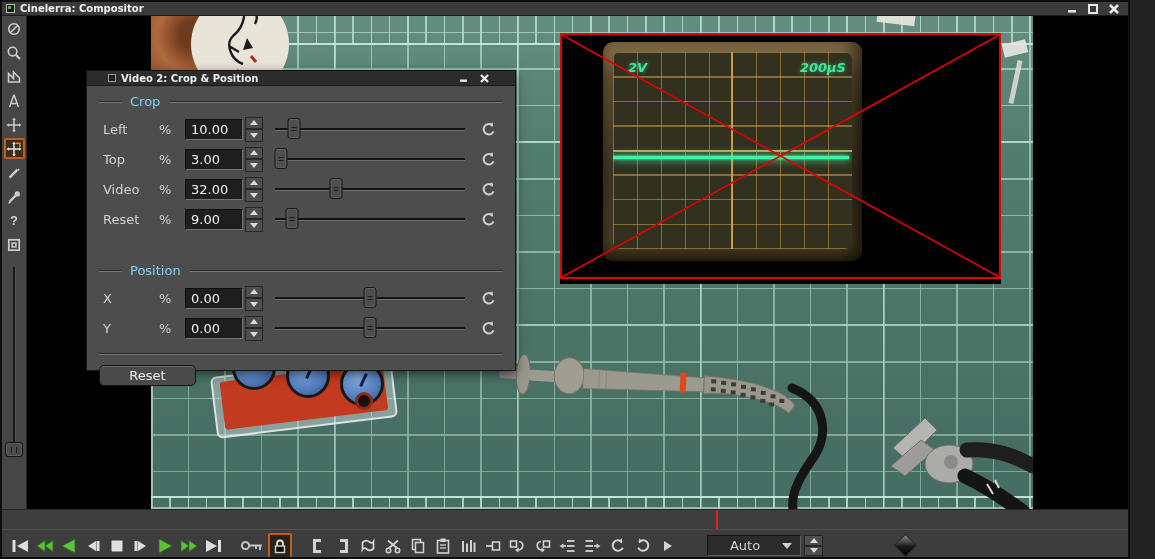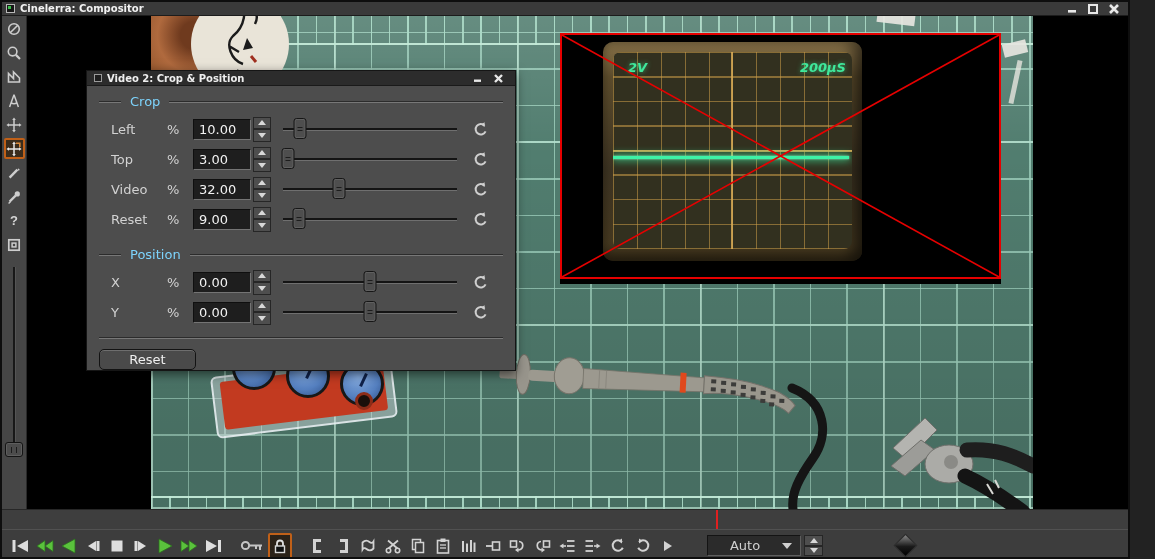--- a/index.html
+++ b/index.html
@@ -91,29 +91,29 @@
   .spinbox{width:19px;height:21px;margin-left:3px;display:flex;flex-direction:column;}
   .spinbox .sb,{}
   .sb{flex:1;background:#4e4e4e;border:1px solid #262626;display:flex;align-items:center;justify-content:center;padding:0;}
   .tu{width:0;height:0;border-left:4px solid transparent;border-right:4px solid transparent;border-bottom:5px solid #d8d8d8;}
   .td{width:0;height:0;border-left:4px solid transparent;border-right:4px solid transparent;border-top:5px solid #d8d8d8;}
   .diamond{width:17px;height:17px;margin-left:74px;transform:rotate(45deg);
       background:linear-gradient(135deg,#8a8a8a,#1a1a1a 55%,#000);border:1px solid #2e2e2e;}
   
   .dialog{position:absolute;left:84px;top:68px;width:430px;height:301px;background:#4d4d4d;border:1px solid #151515;
       box-shadow:0 3px 10px rgba(0,0,0,.55);z-index:30;}
-  .dlg-title{height:15px;background:#2c2c2c;display:flex;align-items:center;padding:0 7px;border-bottom:1px solid #1a1a1a;}
+  .dlg-title{height:15px;background:#2c2c2c;display:flex;align-items:center;padding:0 21px;border-bottom:1px solid #1a1a1a;}
   .dlg-icon{width:8px;height:8px;border:1px solid #9a9a9a;background:#1d1d1d;margin-right:5px;}
   .dlg-title .ttext{flex:1;color:#efefef;font-size:10px;font-weight:bold;line-height:13px;}
   .dlg-ctl{display:flex;gap:8px;margin-right:2px;}
   .sect{display:flex;align-items:center;height:25px;padding:0 12px;color:#7dd3fc;font-size:13px;margin-top:3px;}
   .sline{height:2px;background:#2c2c2c;border-bottom:1px solid #787878;}
   .sect .l1{width:22px;margin-right:9px;}
   .sect .l2{flex:1;margin-left:9px;}
-  .drow{display:flex;align-items:center;height:30px;padding:0 24px;}
+  .drow{display:flex;align-items:center;height:30px;padding:0 16px;}
   .rlabel{width:56px;color:#d2d2d2;font-size:13px;}
   .runit{width:26px;color:#d2d2d2;font-size:13px;}
   .num{width:58px;height:21px;background:#1e1e1e;border:1px solid;border-color:#0f0f0f #747474 #747474 #0f0f0f;
       color:#f2f2f2;font-family:"DejaVu Sans",sans-serif;font-size:13px;padding:0 5px;}
   .spin2{width:18px;height:25px;display:flex;flex-direction:column;margin-left:2px;}
   .hslider{position:relative;flex:1;height:22px;margin:0 12px 0 12px;}
   .hslider .track{position:absolute;left:0;right:0;top:10px;height:2px;background:#141414;box-shadow:0 1px 0 #6f6f6f;}
   .hslider .handle{position:absolute;top:0;width:13px;height:21px;background:#4e4e4e;border:1px solid #161616;
       border-radius:3px;transform:translateX(-50%);box-shadow:inset 0 0 0 1px #606060;}
   .hslider .handle::after{content:"";position:absolute;left:3px;right:3px;top:8px;height:1px;background:#1d1d1d;box-shadow:0 3px 0 #1d1d1d;}
@@ -621,21 +621,21 @@
         <div class="handle" style="left: 9%;"></div>
       </div>
       <button class="rsbtn">
           <svg width="17" height="17">
             <path d="M12.6,4.6 A5.2,5.2 0 1 0 13.6,10.4" fill="none" stroke="#cfcfcf" stroke-width="2"></path>
             <path d="M12.6,1.2 L12.6,6 L9,3.6 Z" fill="#cfcfcf"></path>
           </svg>
         </button>
     </div>
 
-    <div class="sect" style="margin-top:8px;padding-left:12px;">
+    <div class="sect" style="margin-top:24px;padding-left:12px;">
       <span class="sline l1"></span>
       <span>Position</span>
       <span class="sline l2"></span>
     </div>
 
     <div class="drow">
       <span class="rlabel">X</span>
       <span class="runit">%</span>
       <input class="num" value="0.00" style="">
       <div class="spin2">

